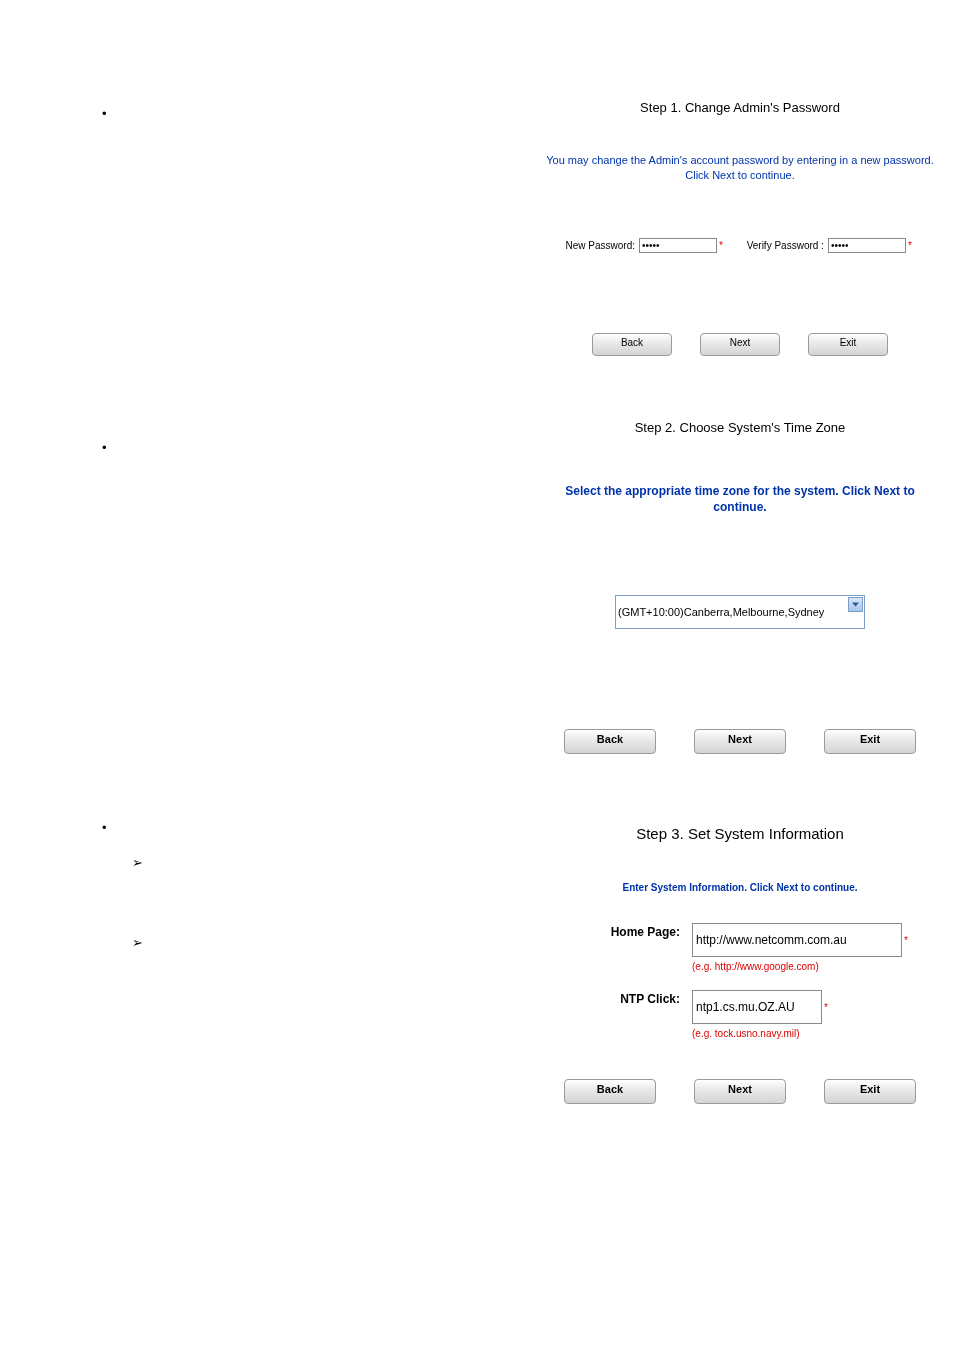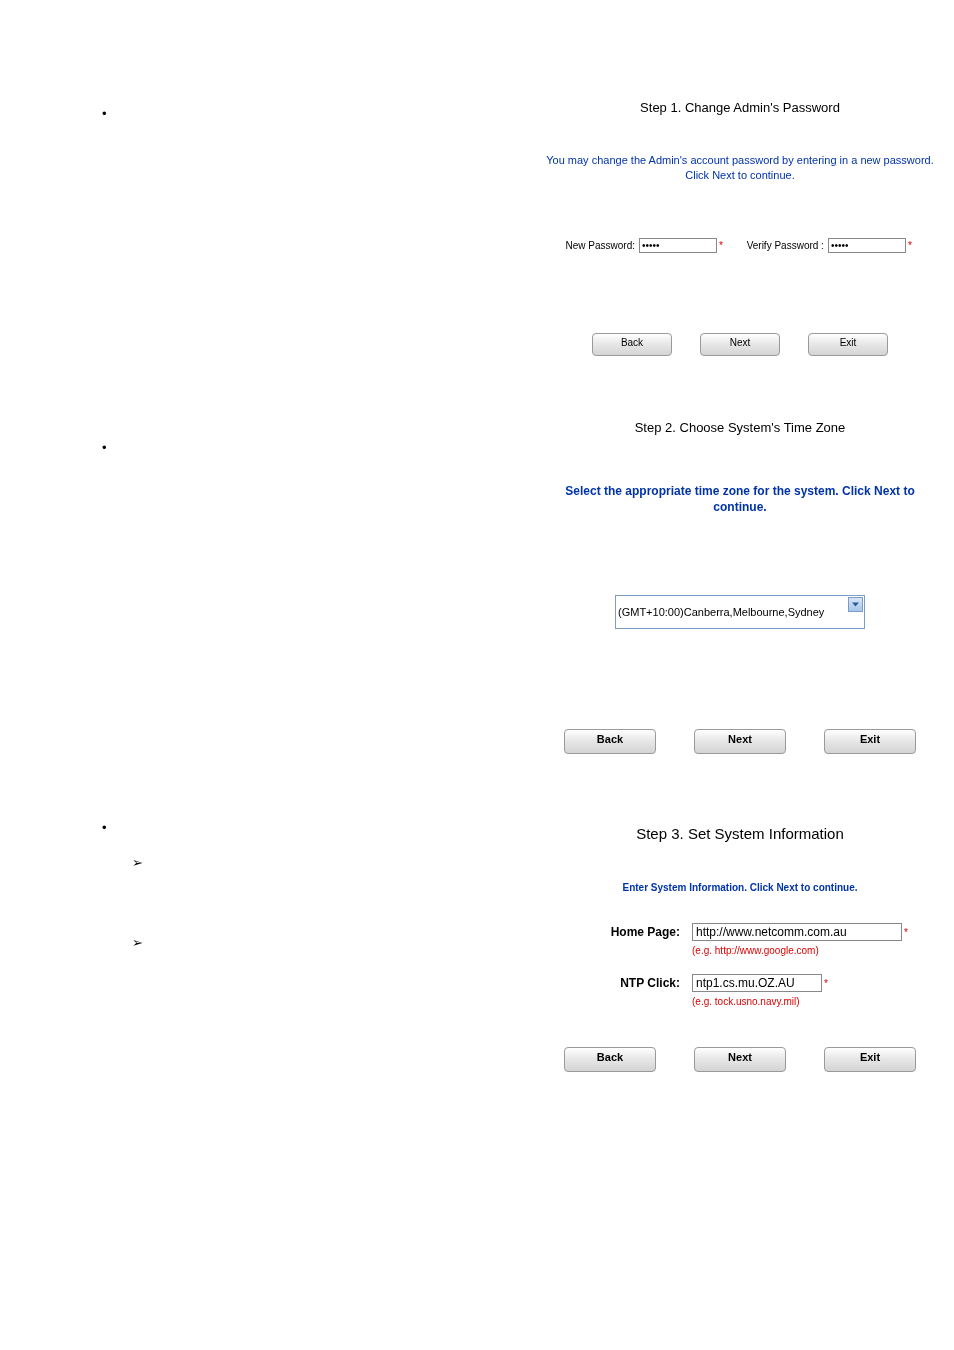--- a/index.html
+++ b/index.html
@@ -169,21 +169,21 @@
     text-align: right;
     font-weight: bold;
     font-size: 12px;
     padding-right: 12px;
     padding-top: 2px;
   }
   .sysinfo-field { flex: 1; }
   .sysinfo-input {
     border: 1px solid #888;
     font-size: 12px;
-    height: 18px;
+    height: 34px;
     padding: 0 3px;
     box-sizing: border-box;
   }
   .sysinfo-input.large { width: 210px; }
   .sysinfo-input.small { width: 130px; }
   .sysinfo-hint {
     font-size: 10px;
     color: #d00;
     margin-top: 4px;
   }

